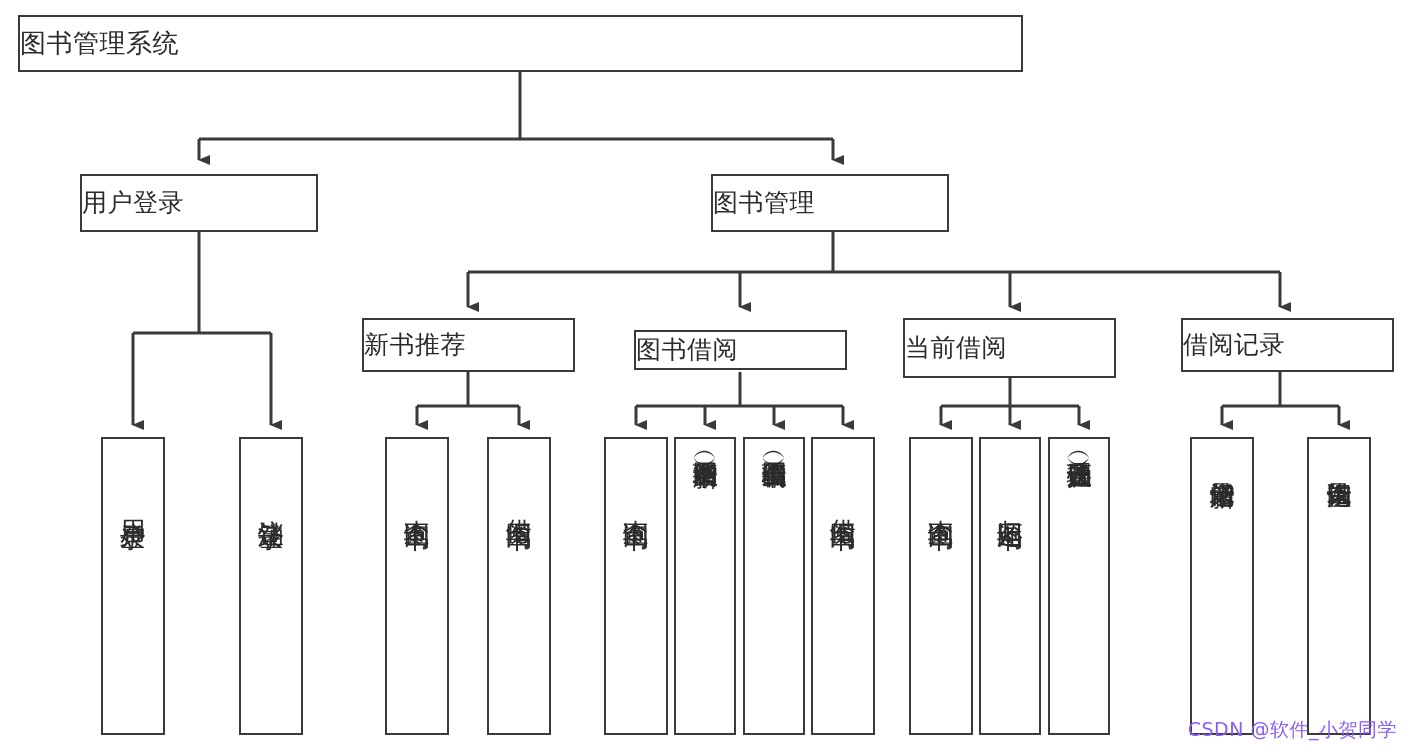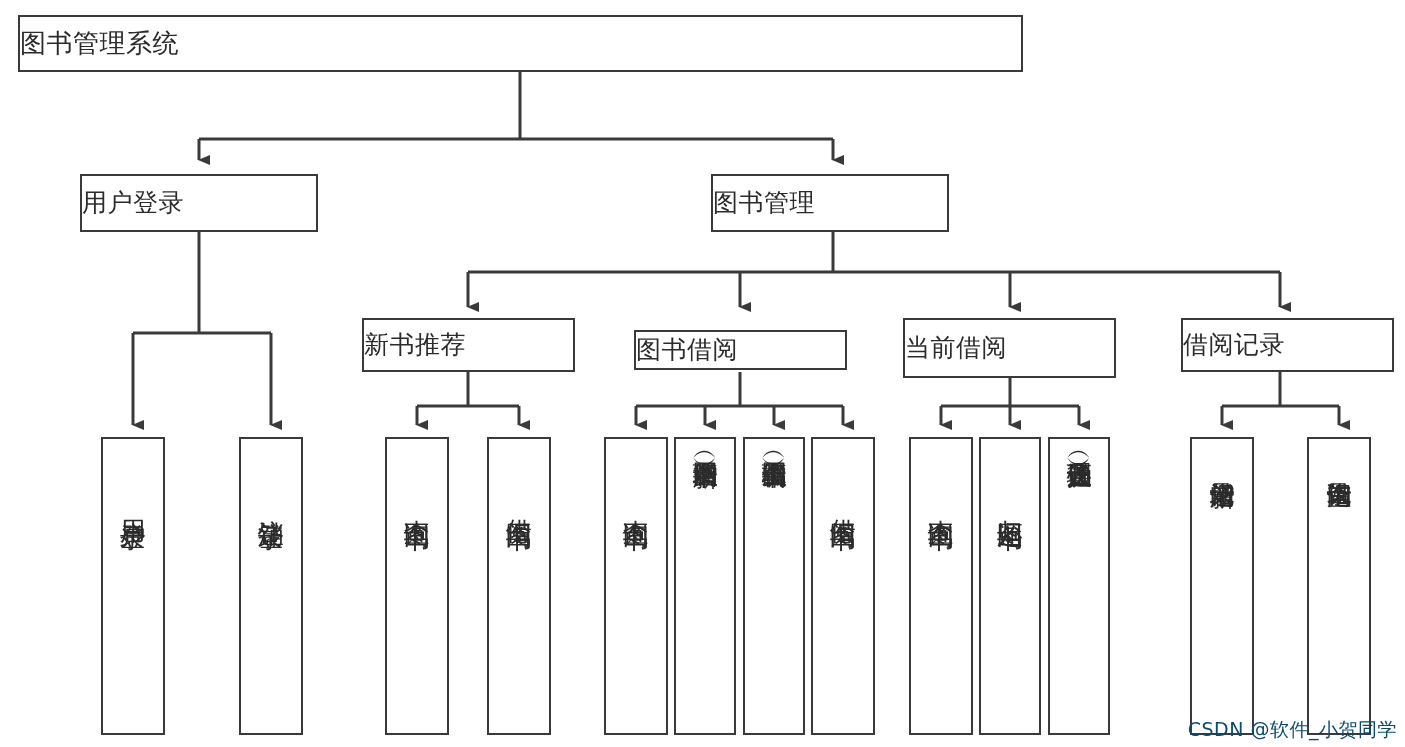--- a/index.html
+++ b/index.html
@@ -69,21 +69,21 @@
   .node.v-node.tall-text .node-label {
     font-size: 25px;
     letter-spacing: 0px;
   }
   
   #watermark {
     position: absolute;
     right: 8px;
     bottom: 4px;
     font-size: 19px;
-    color: #0c4a6e;
+    color: #8b5cf6;
     letter-spacing: 0.5px;
     z-index: 5;
     white-space: nowrap;
     font-family: "DejaVu Sans", "Liberation Sans", sans-serif;
   }
 </style>
 </head>
 <body>
 
 <div id="diagram-canvas">

